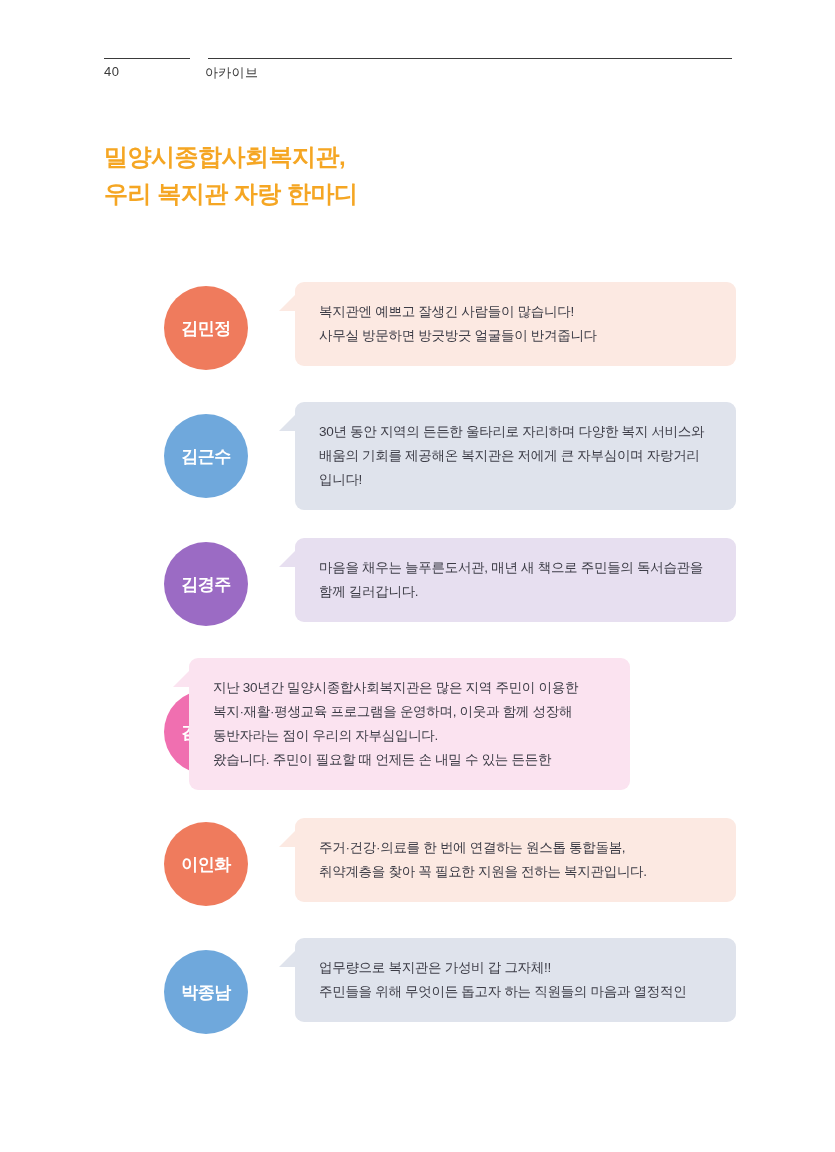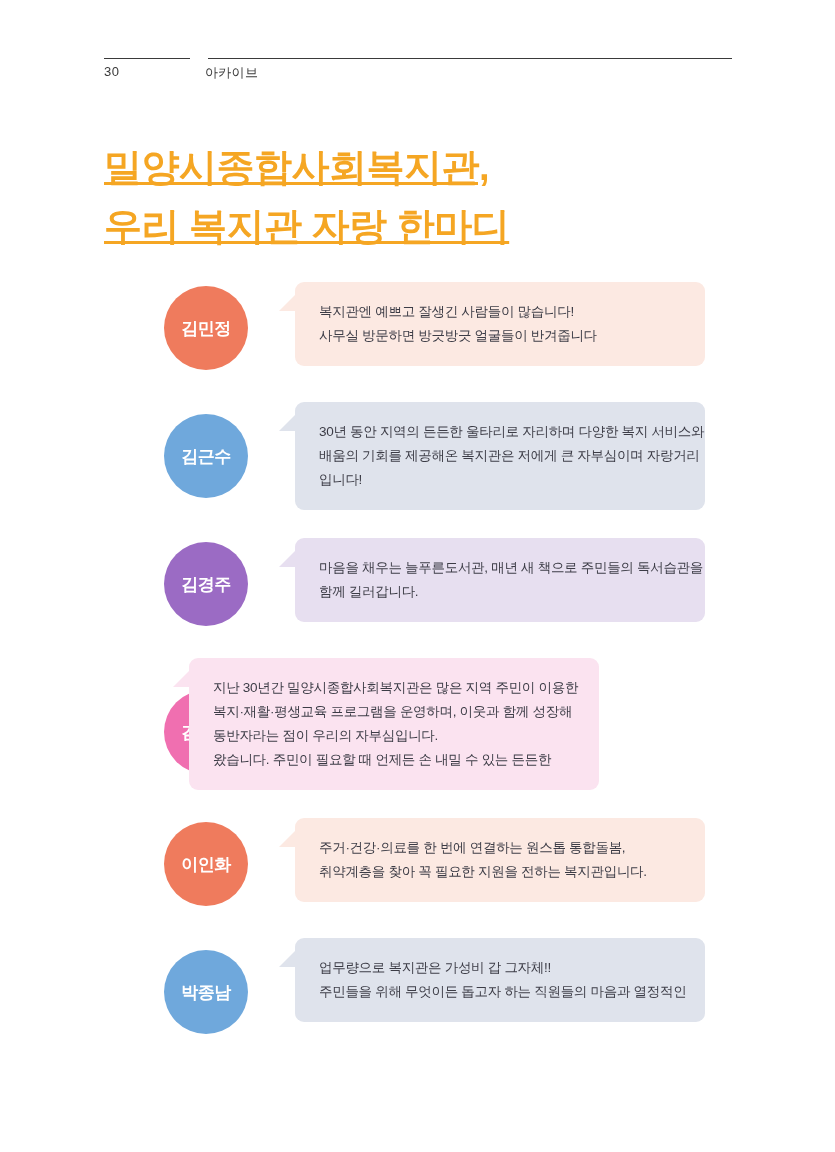--- a/index.html
+++ b/index.html
@@ -64,26 +64,25 @@
   }
 
   
   .title-block {
     position: absolute;
     top: 138px;
     left: 104px;
     width: 640px;
   }
   .title-line {
-    font-size: 38px;
+    font-size: 24px;
     font-weight: bold;
     color: #f5a623;
     line-height: 1.55;
     letter-spacing: -0.5px;
-    text-decoration: underline;
   }
 
   
   .list {
     position: absolute;
     top: 282px;
     left: 164px;
     width: 572px;
   }
 
@@ -111,21 +110,21 @@
   .bubble {
     position: relative;
     margin-left: 131px;
     border-radius: 9px;
     padding: 18px 22px 18px 24px;
     font-size: 13.5px;
     line-height: 1.78;
     color: #3c3c46;
     letter-spacing: -0.3px;
     box-sizing: border-box;
-    width: 410px;
+    width: 441px;
   }
   .bubble .ln { display: block; white-space: nowrap; }
 
   
   .bubble::before {
     content: "";
     position: absolute;
     left: -17px;
     top: 14px;
     width: 0;
@@ -136,21 +135,21 @@
   }
 </style>
 </head>
 <body>
 
 <div class="page">
 
   <div class="header">
     <div class="header-rule-left"></div>
     <div class="header-rule-right"></div>
-    <div class="page-number">30</div>
+    <div class="page-number">40</div>
     <div class="header-label">아카이브</div>
   </div>
 
   <div class="title-block">
     <div class="title-line" style="color: rgb(245, 166, 35);">밀양시종합사회복지관,</div>
     <div class="title-line" style="color: rgb(245, 166, 35);">우리 복지관 자랑 한마디</div>
   </div>
 
   <div class="list">
       <div class="row">

